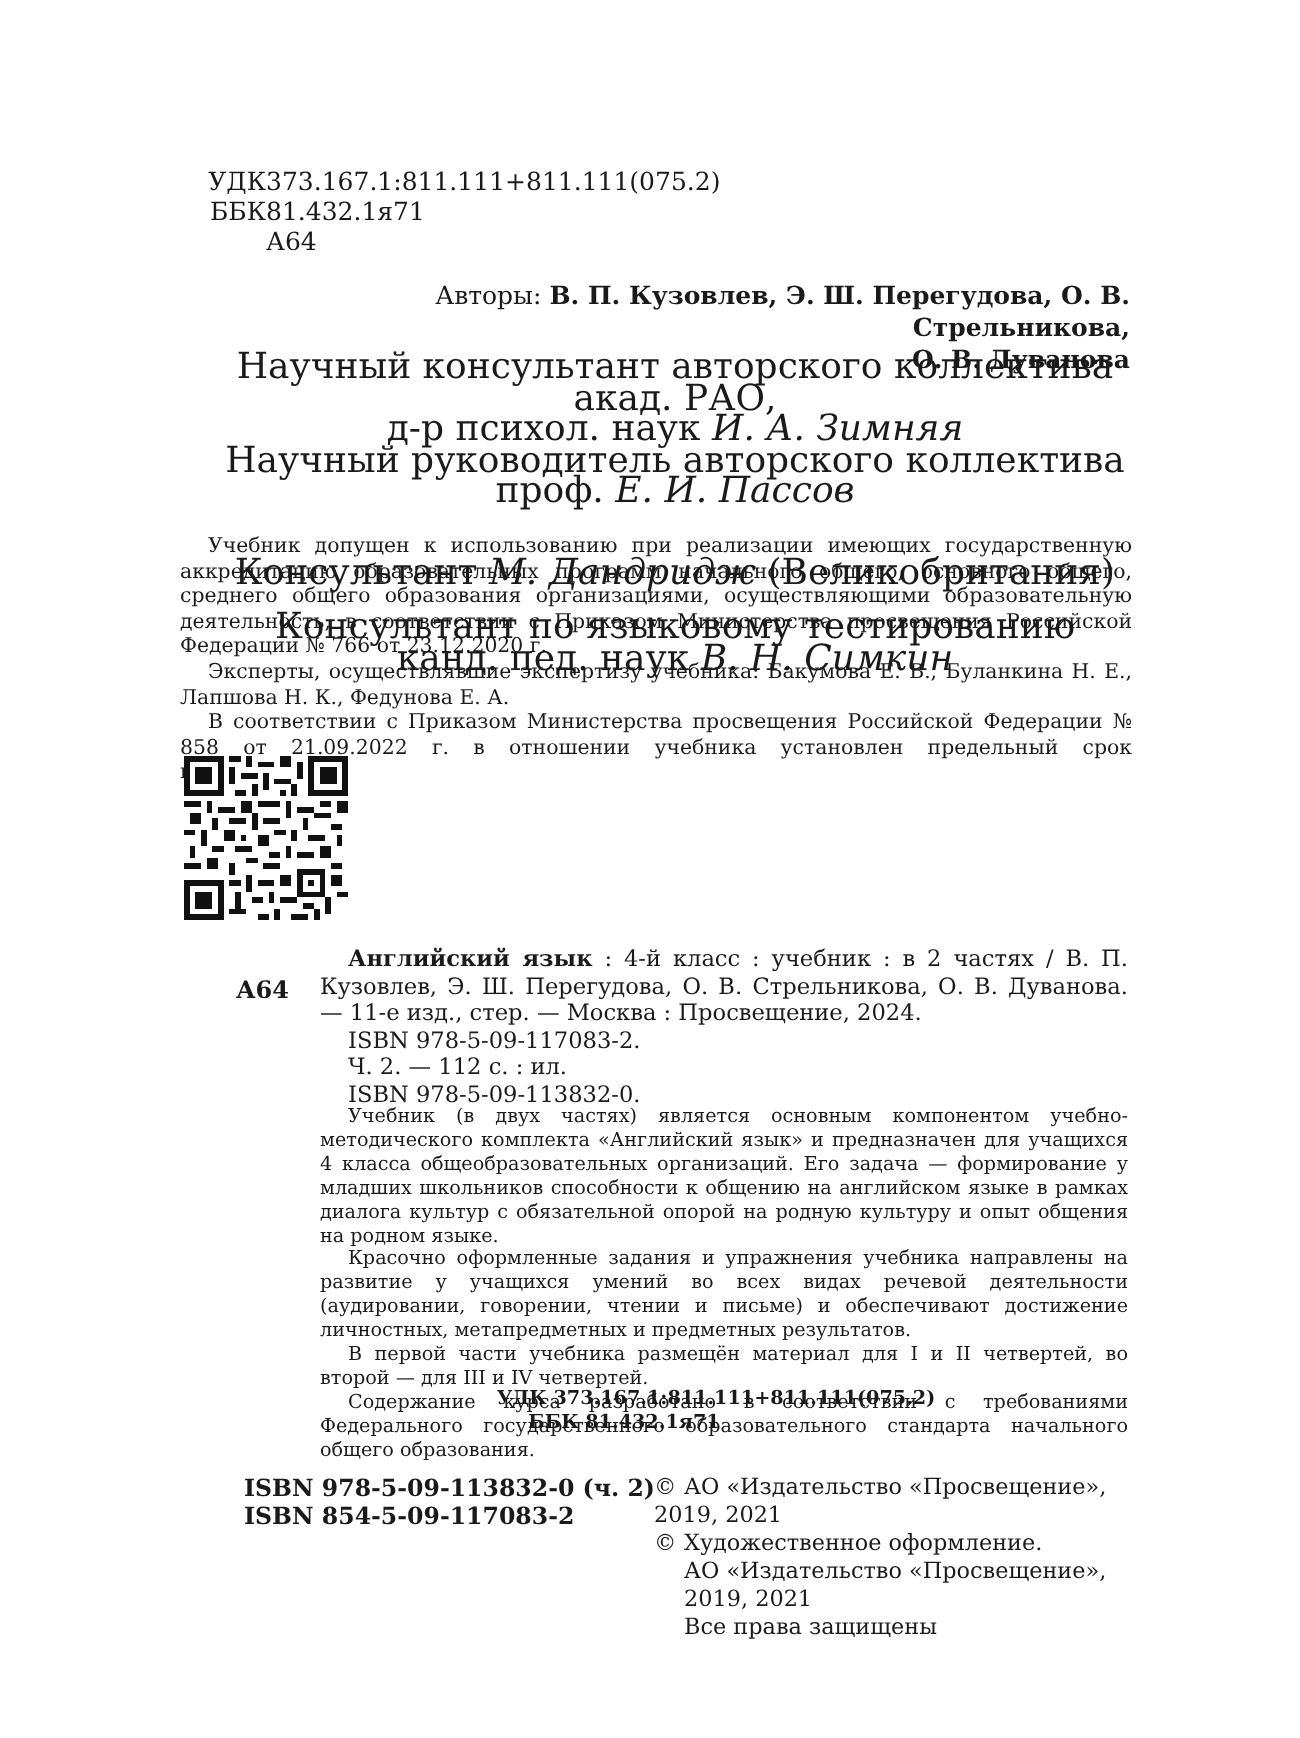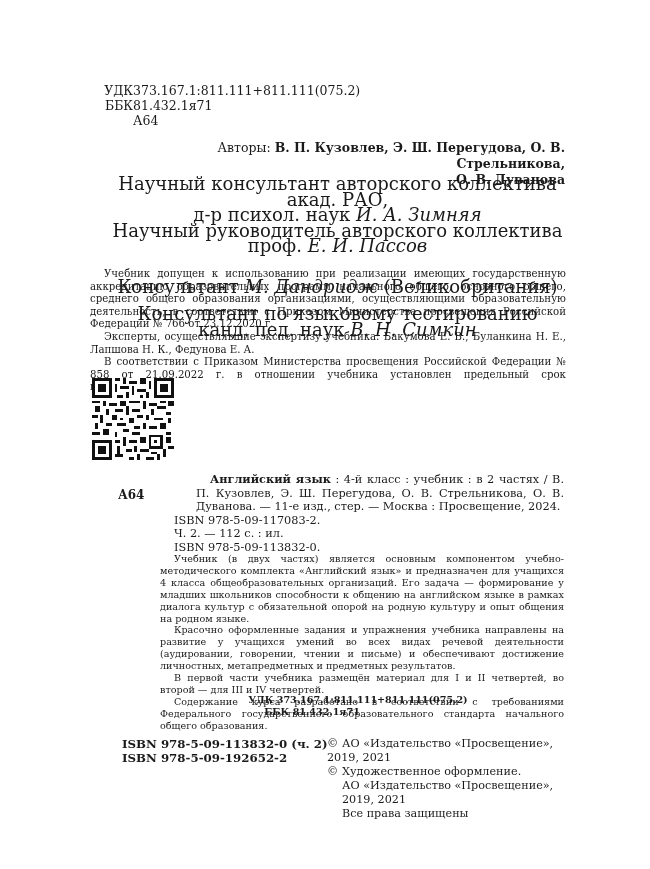--- a/index.html
+++ b/index.html
@@ -28,21 +28,21 @@
     
     .approval { left: 90px; top: 268px; width: 476px; font-size: 10.2px; line-height: 12.6px; text-align: justify; }
     .approval p { margin: 0; text-indent: 14px; }
 
     
     .qr { left: 92px; top: 378px; width: 82px; height: 82px; }
 
     
     .card-code { left: 118px; top: 488px; font-size: 12px; font-weight: bold; }
     .card { left: 160px; top: 473px; width: 404px; font-size: 11.3px; line-height: 13.6px; }
-    .card .title-line { text-indent: 14px; text-align: justify; margin-left: 36px; }
+    .card .title-line { text-indent: 14px; text-align: justify; }
     .card .isbn-line { padding-left: 14px; }
     .annot { left: 160px; top: 553px; width: 404px; font-size: 9.6px; line-height: 11.9px; text-align: justify; }
     .annot p { margin: 0; text-indent: 14px; }
     .codes-right { left: 160px; top: 694px; width: 396px; text-align: center; font-size: 9.6px; line-height: 11.9px; font-weight: bold; }
 
     
     .isbn-foot { left: 90px; top: 737px; font-size: 11.8px; line-height: 14px; font-weight: bold; margin-left: 32px; }
     .copyright { left: 327px; top: 737px; width: 240px; font-size: 11.2px; line-height: 14px; }
     .copyright .indent { padding-left: 15px; }
     .copy-sym { display: inline-block; width: 15px; }
@@ -214,21 +214,21 @@
   <p>Содержание курса разработано в соответствии с требованиями Федерального государственного образовательного стандарта начального общего образования.</p>
 </div>
 
 <div class="abs codes-right">
   <div>УДК 373.167.1:811.111+811.111(075.2)</div>
   <div style="padding-right:92px;">ББК 81.432.1я71</div>
 </div>
 
 <div class="abs isbn-foot">
   <div>ISBN 978-5-09-113832-0 (ч. 2)</div>
-  <div>ISBN 978-5-09-192652-2</div>
+  <div>ISBN 854-5-09-117083-2</div>
 </div>
 
 <div class="abs copyright">
   <div>
     <span class="copy-sym">©</span><span>АО «Издательство «Просвещение», 2019, 2021</span>
   </div>
   <div>
     <span class="copy-sym">©</span><span>Художественное оформление.</span>
   </div>
   <div class="indent">АО «Издательство «Просвещение», 2019, 2021</div>

